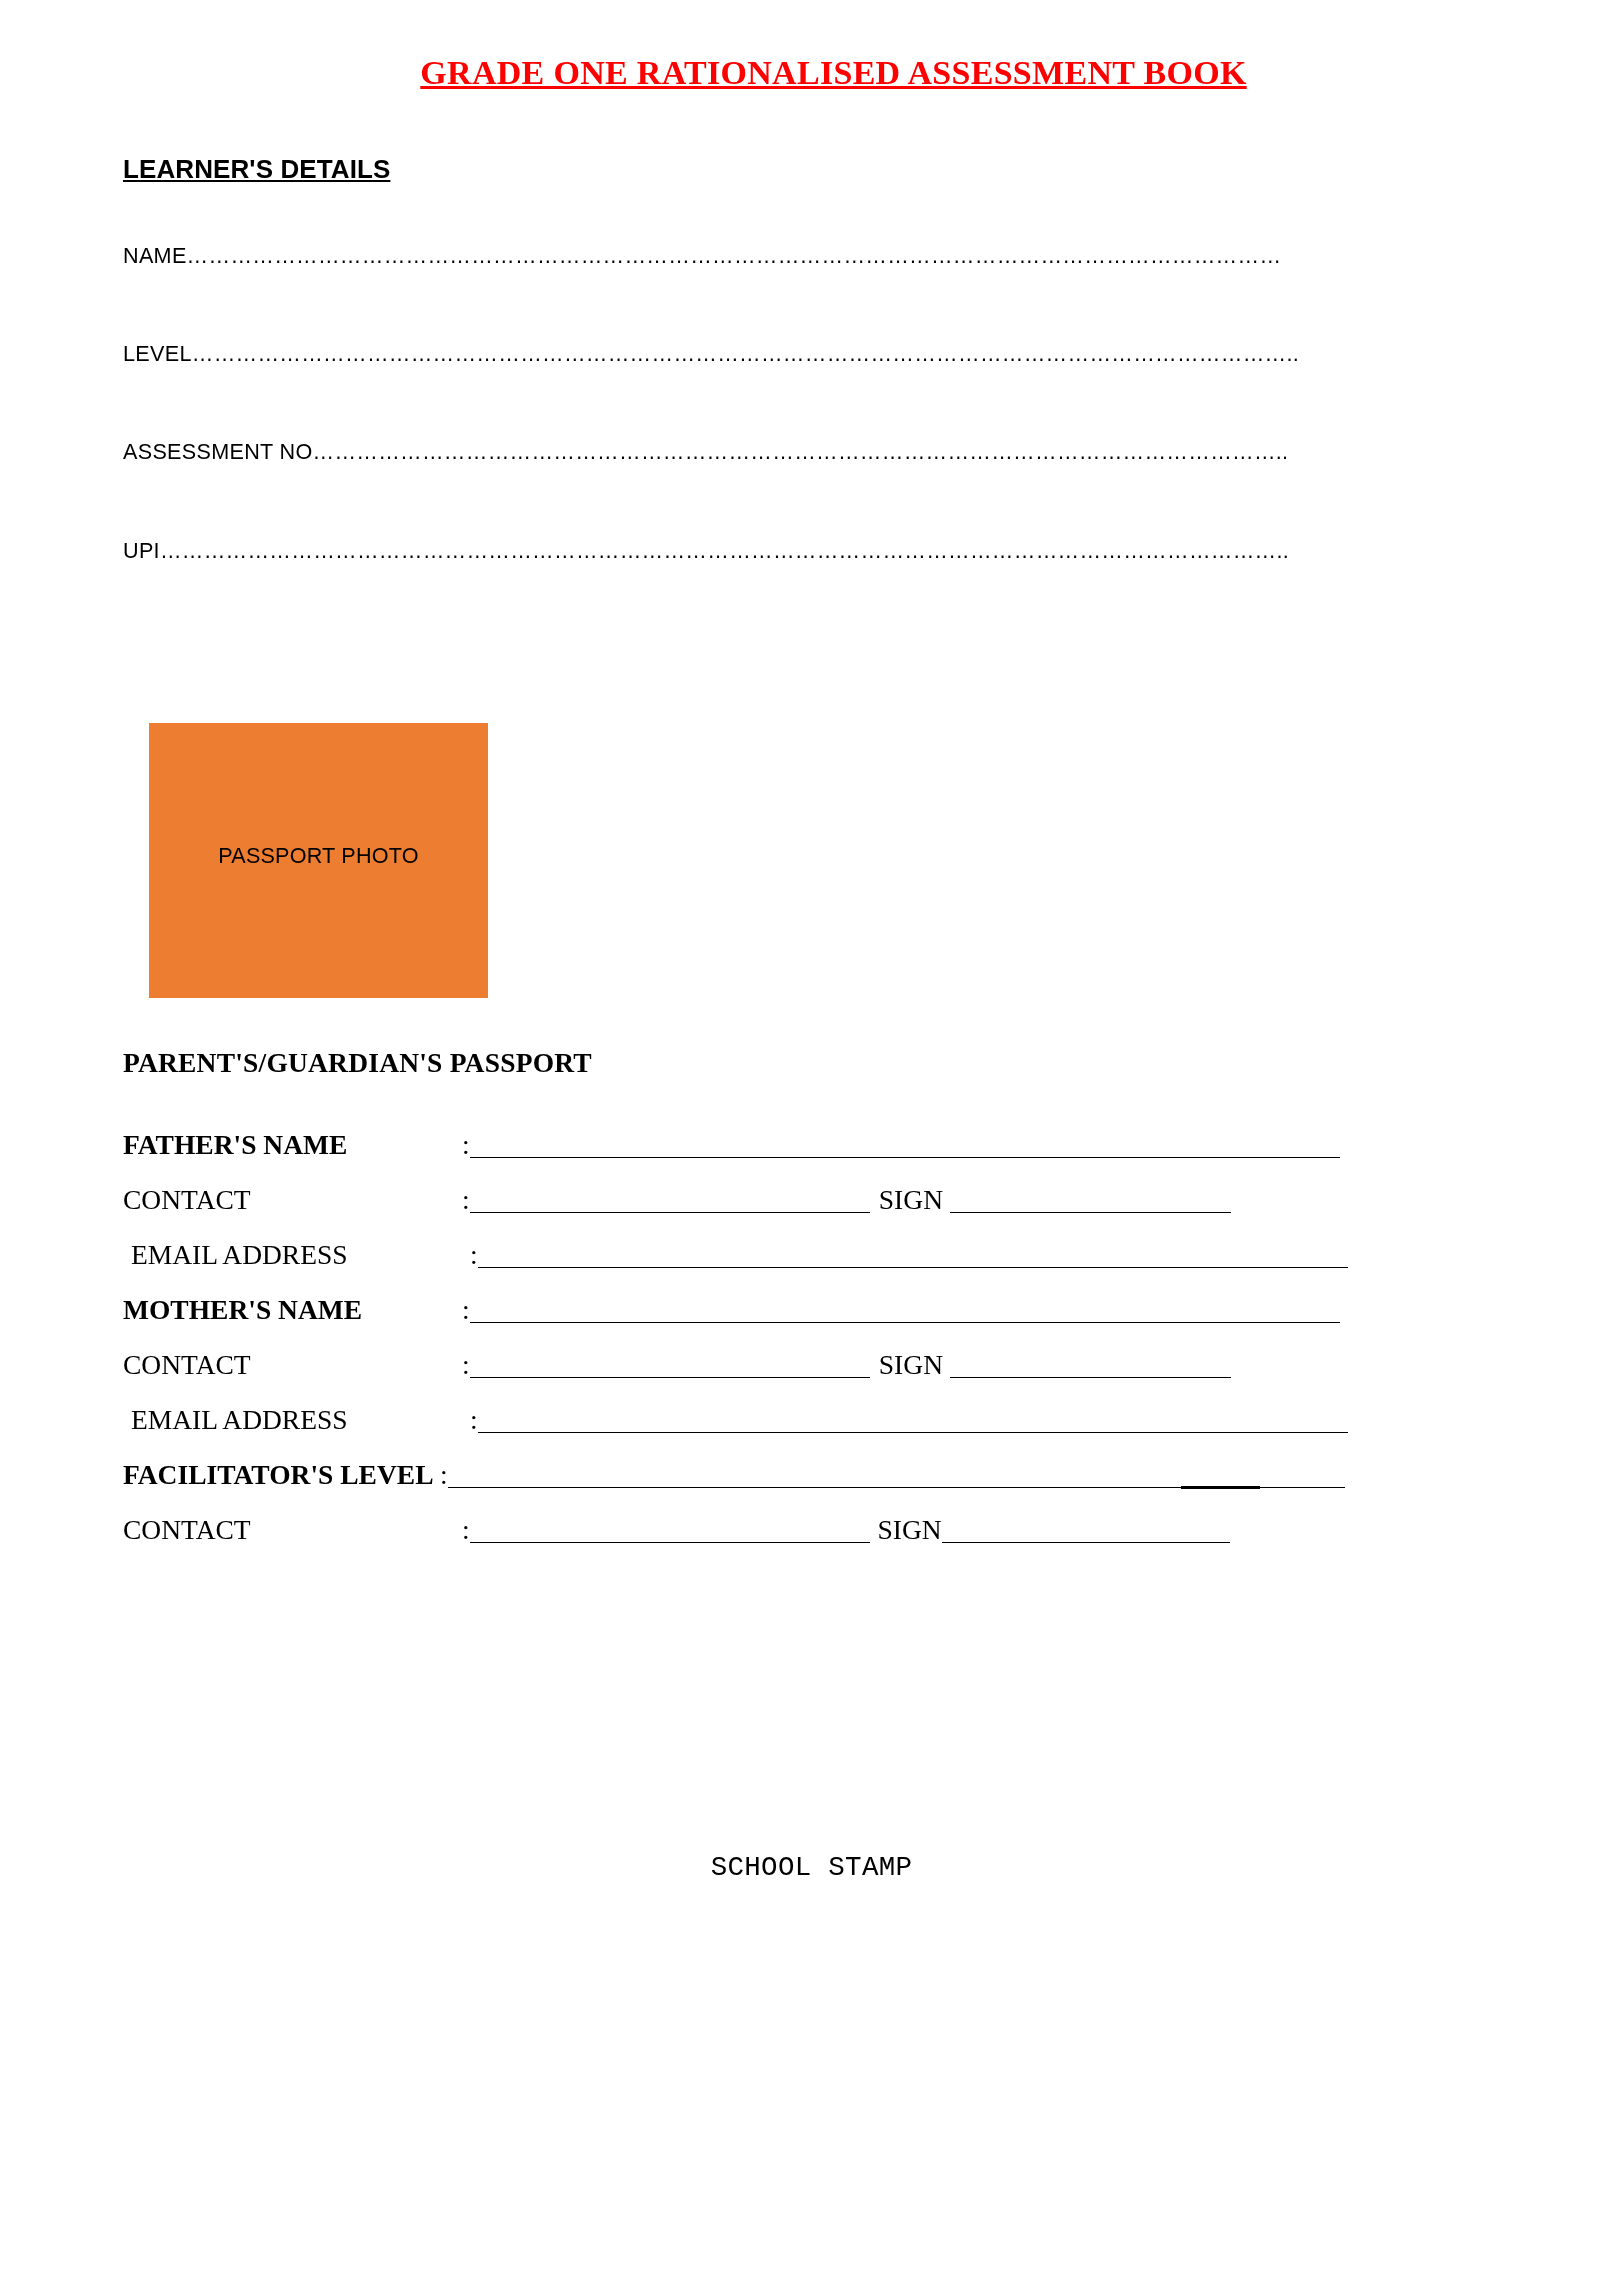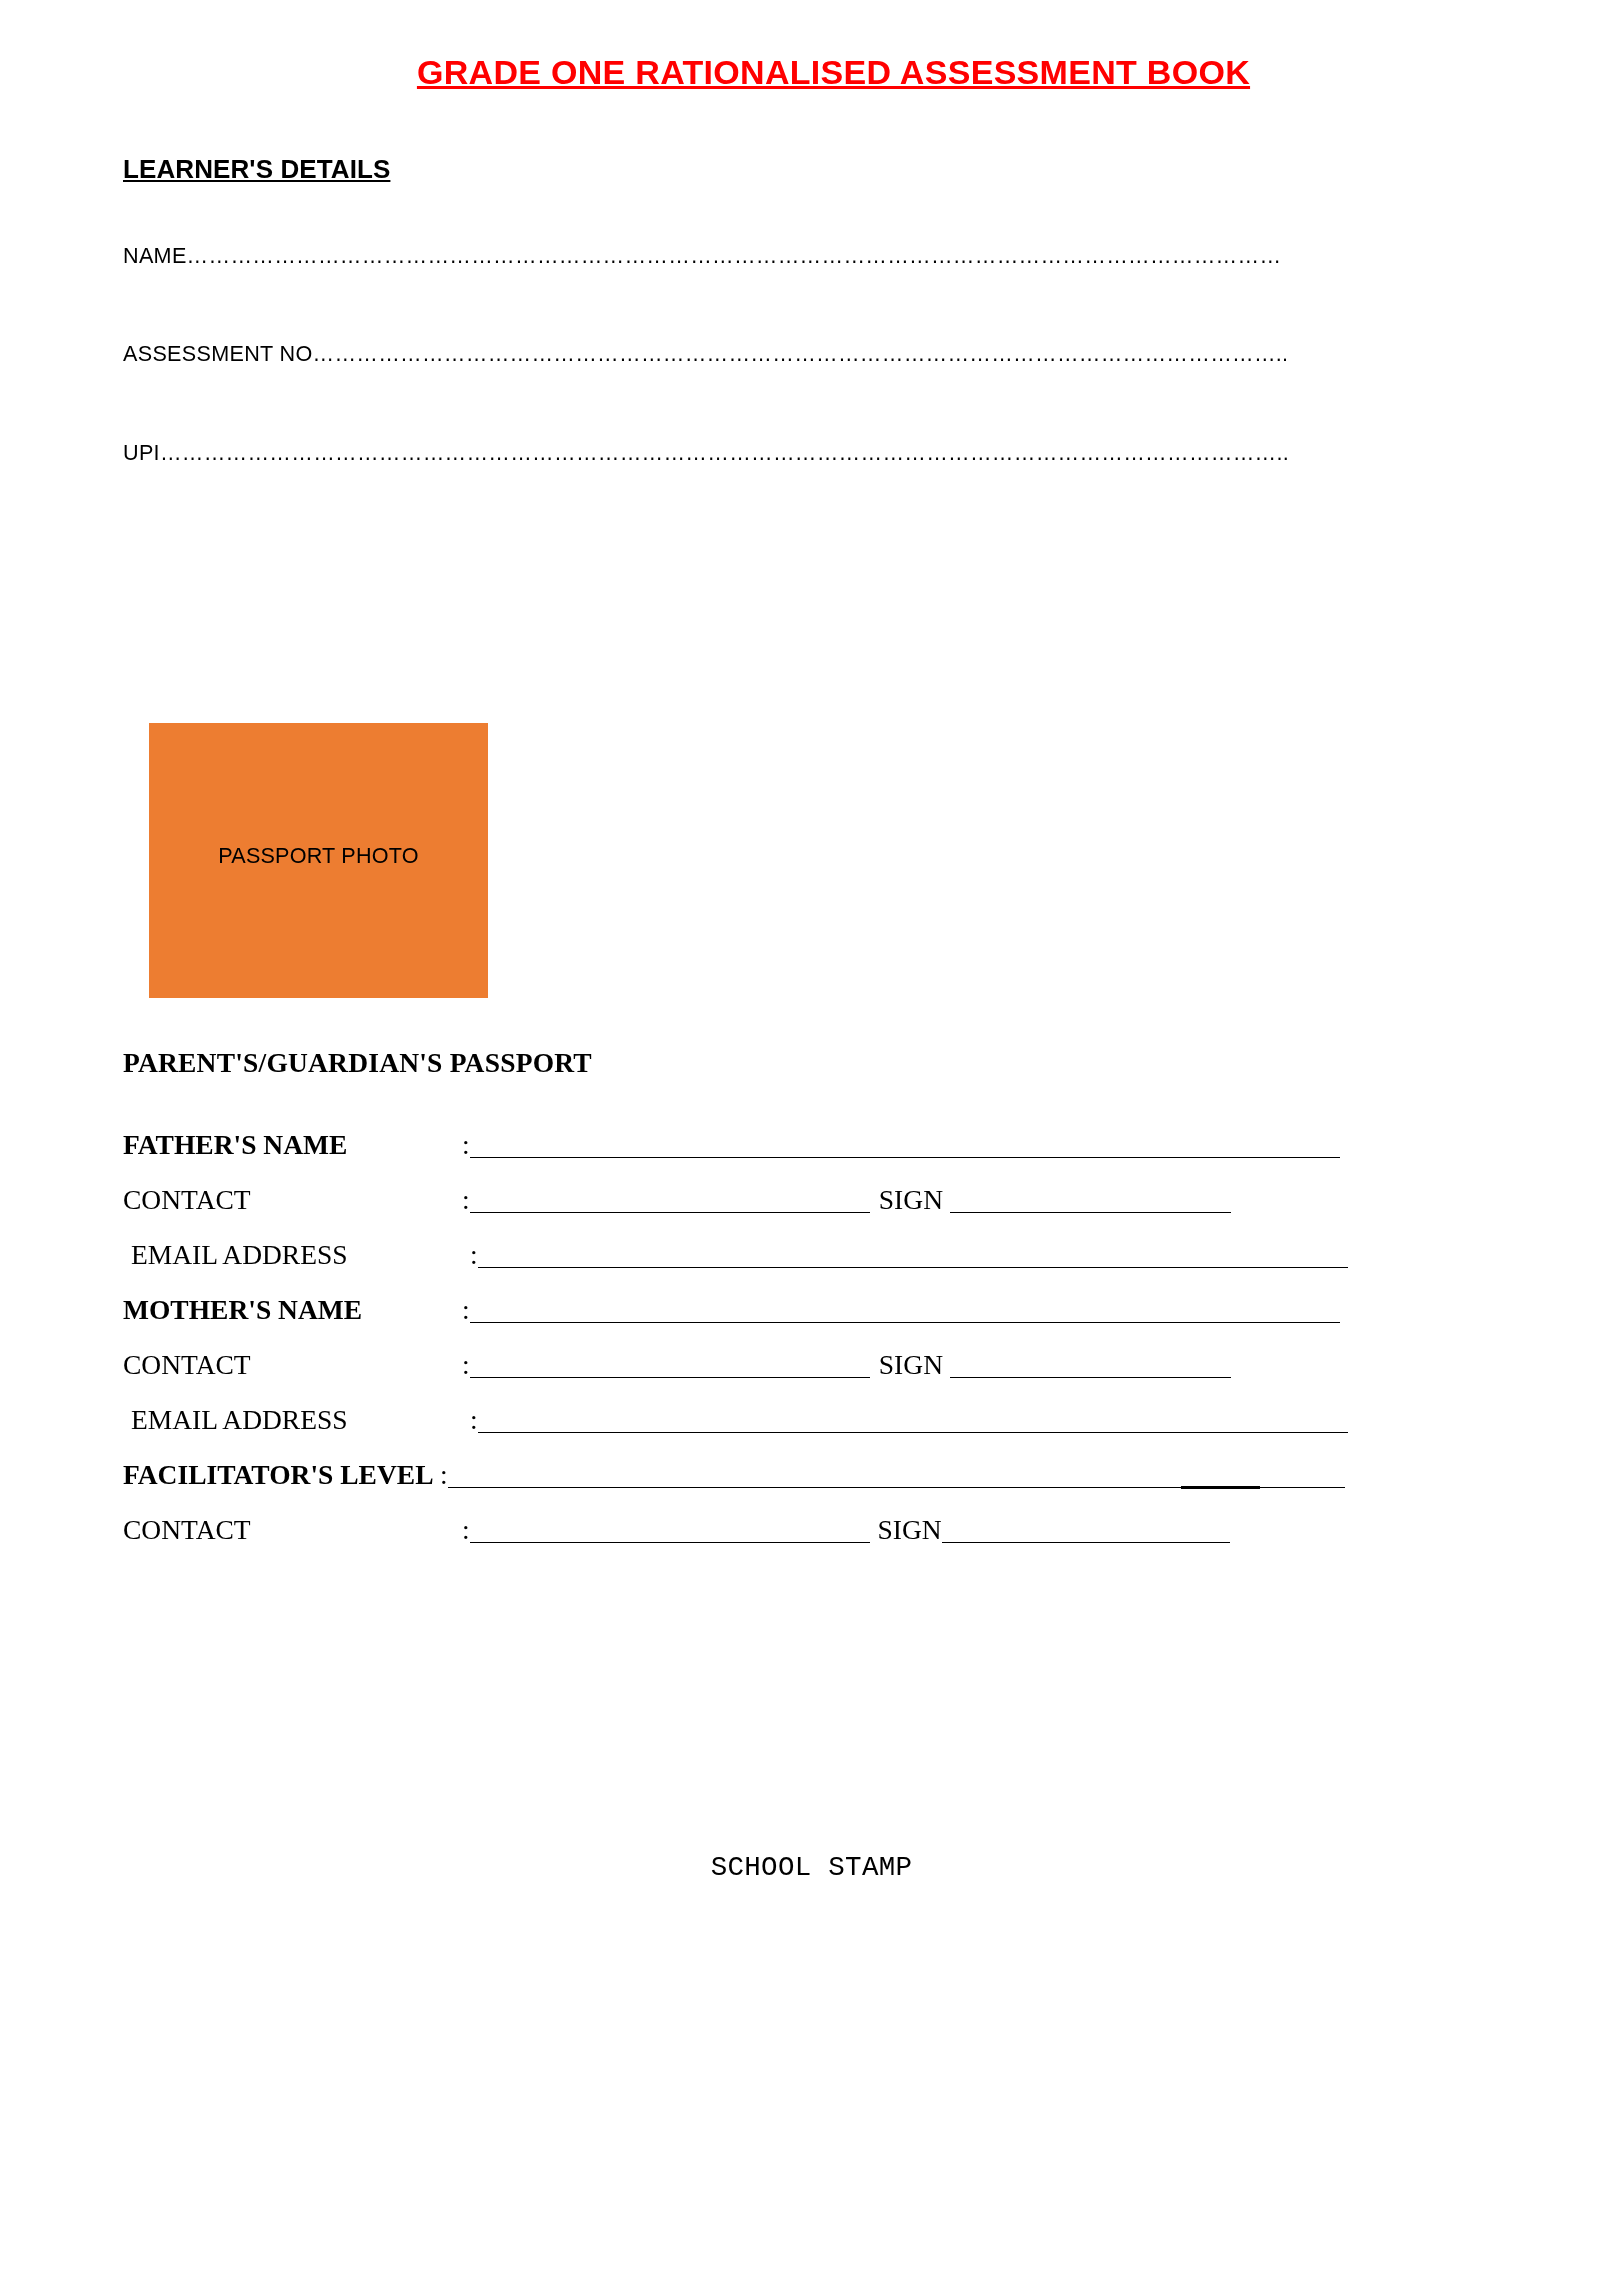--- a/index.html
+++ b/index.html
@@ -18,21 +18,21 @@
   .page {
     position: relative;
     width: 1623px;
     height: 2295px;
     box-sizing: border-box;
     padding: 0;
   }
   .doc-title {
     text-align: center;
     color: #ff0000;
-    font-family: Liberation Sans, sans-serif;
+    font-family: Liberation Serif, serif;
     font-weight: bold;
     font-size: 34px;
     text-decoration: underline;
     letter-spacing: 0.3px;
     margin: 54px 0 0 0;
     line-height: 1.1;
     padding-left: 44px;
   }
   .section-heading-sans {
     font-family: "Liberation Sans", sans-serif;
@@ -152,20 +152,21 @@
 <body>
 
 <div class="page">
 
   <h1 class="doc-title">GRADE ONE RATIONALISED ASSESSMENT BOOK</h1>
 
   <div class="section-heading-sans">LEARNER'S DETAILS</div>
 
   <div class="learner-fields">
     <div class="dot-row r-name"><span class="lbl">NAME</span><span class="dots">……………………………………………………………………………………………………………………………………</span></div>
+    <div class="dot-row r-level"><span class="lbl">LEVEL</span><span class="dots">……………………………………………………………………………………………………………………………………..</span></div>
     <div class="dot-row r-assess"><span class="lbl">ASSESSMENT NO</span><span class="dots">……………………………………………………………………………………………………………………..</span></div>
     <div class="dot-row r-upi"><span class="lbl">UPI</span><span class="dots">………………………………………………………………………………………………………………………………………..</span></div>
   </div>
 
   <div class="photo-box">
     <div class="photo-label">PASSPORT PHOTO</div>
   </div>
 
   <div class="parent-heading">PARENT'S/GUARDIAN'S PASSPORT</div>
 

